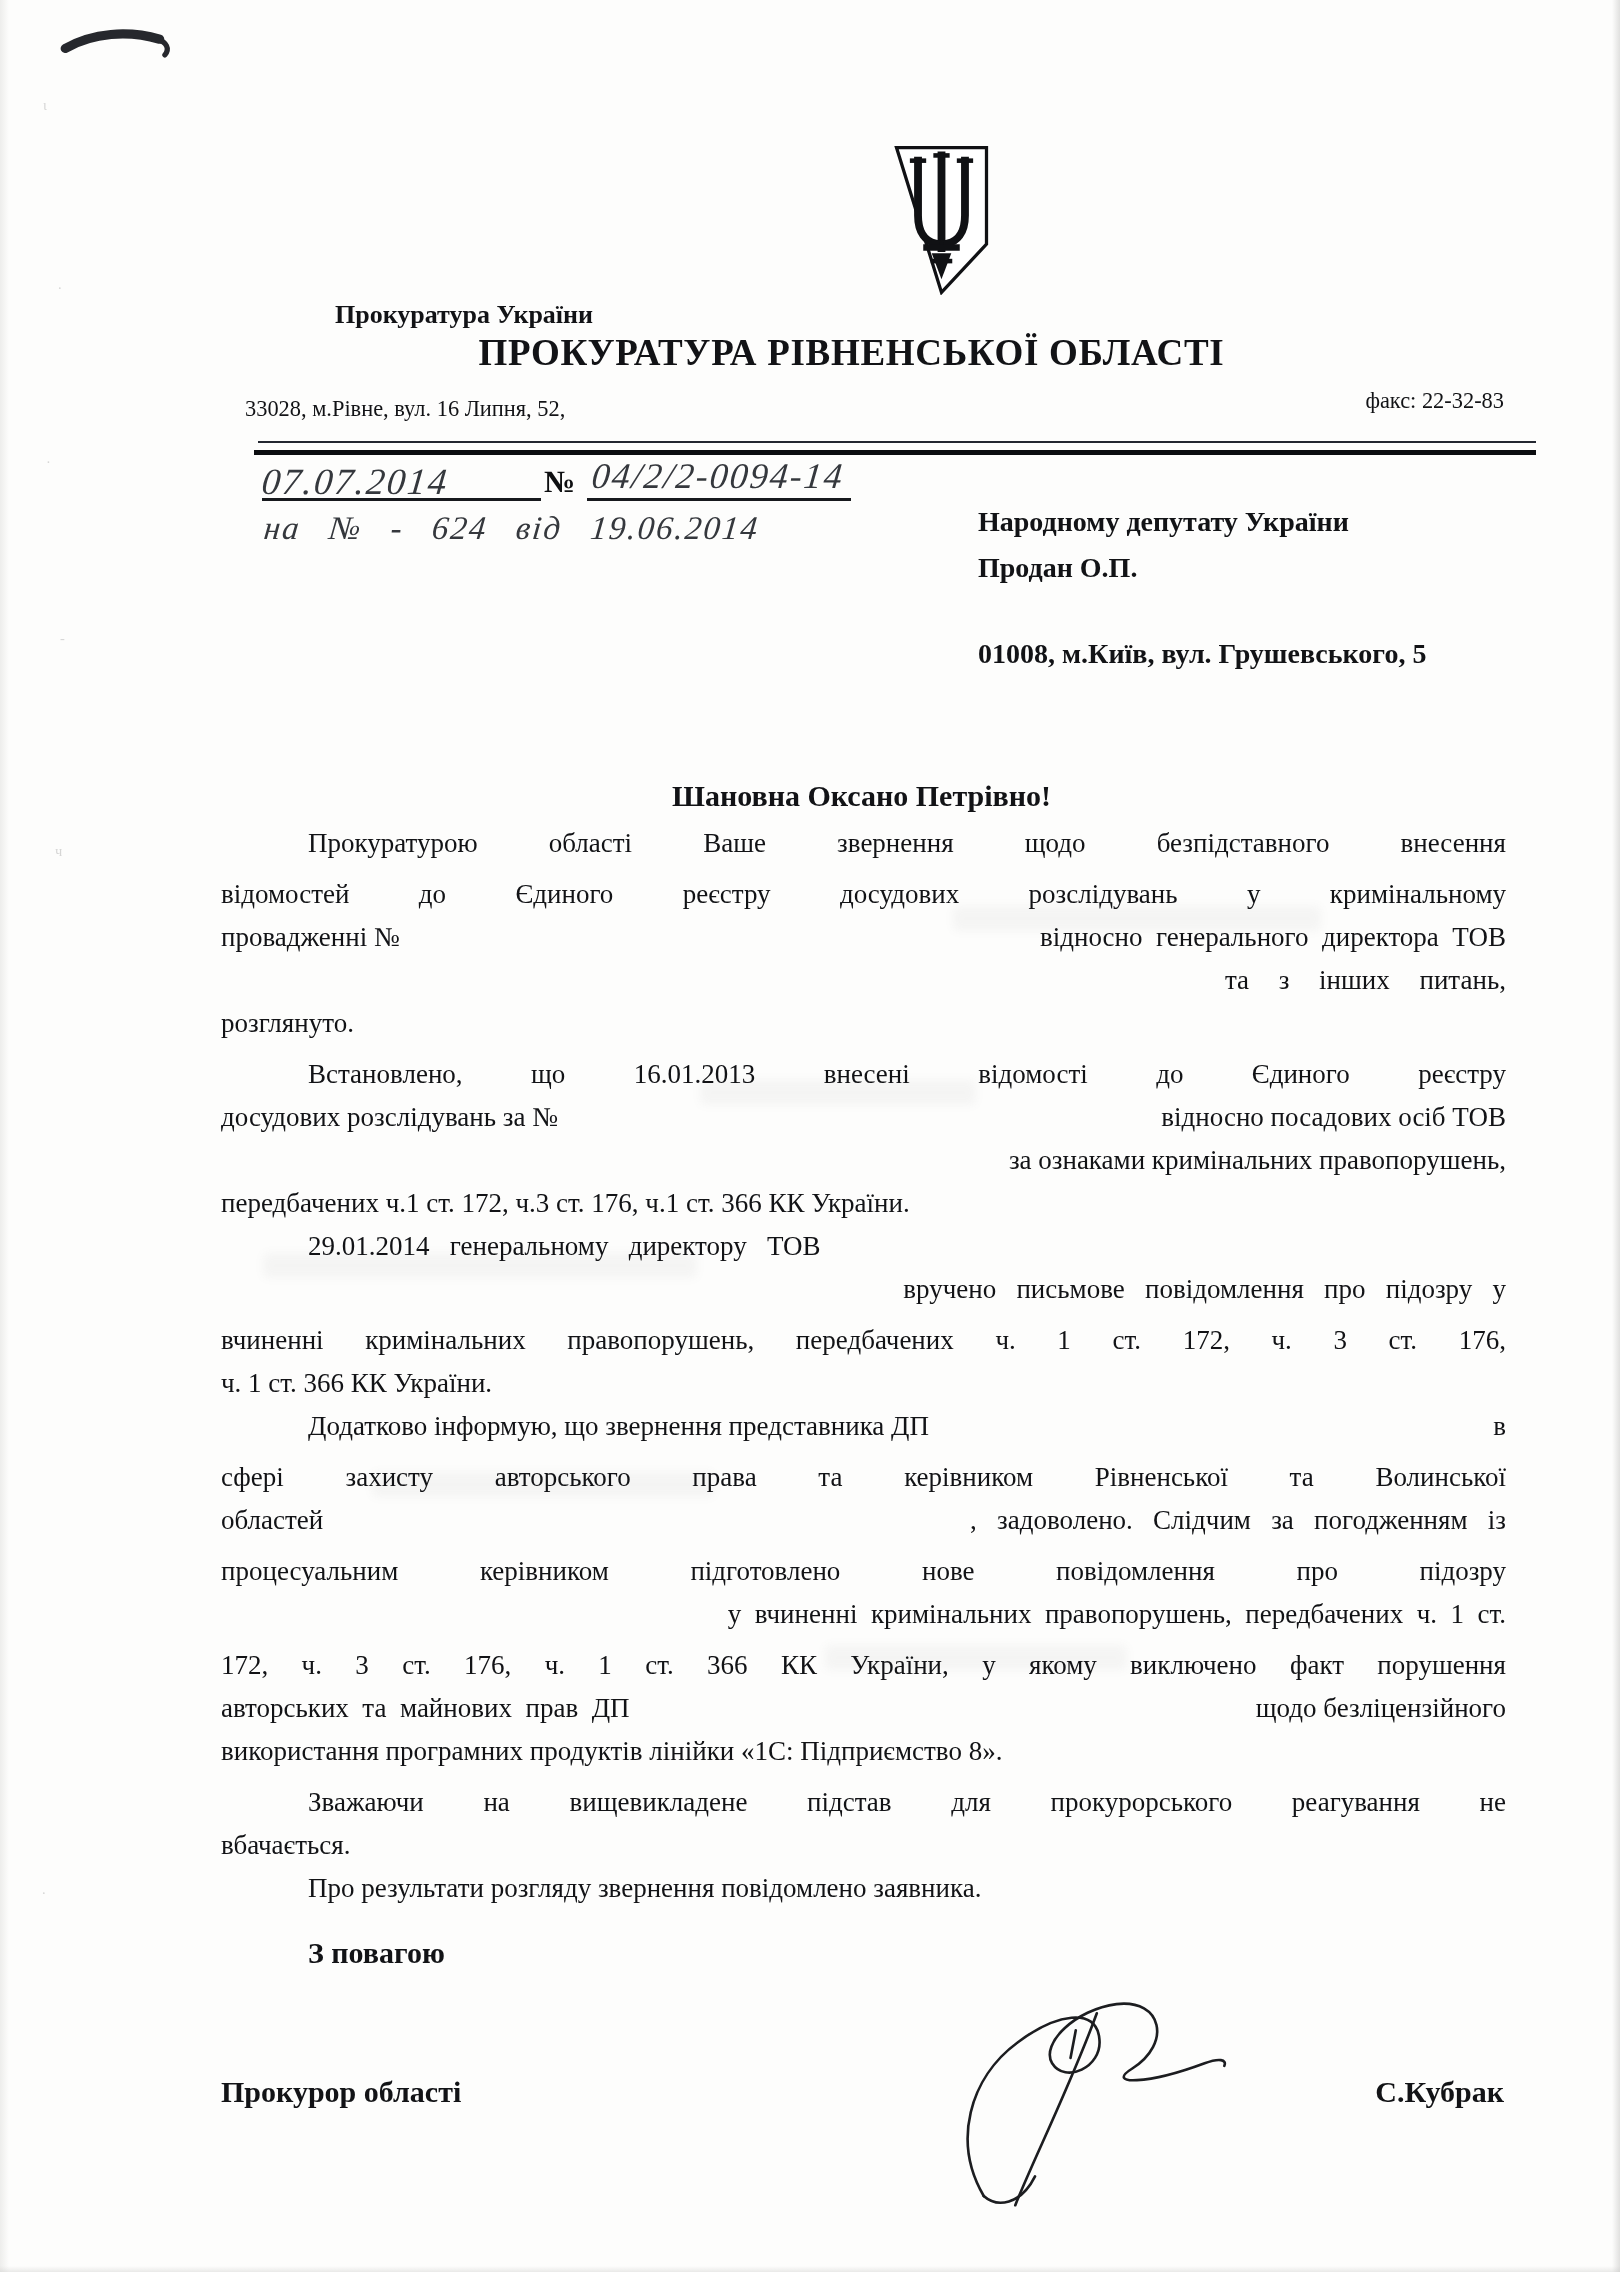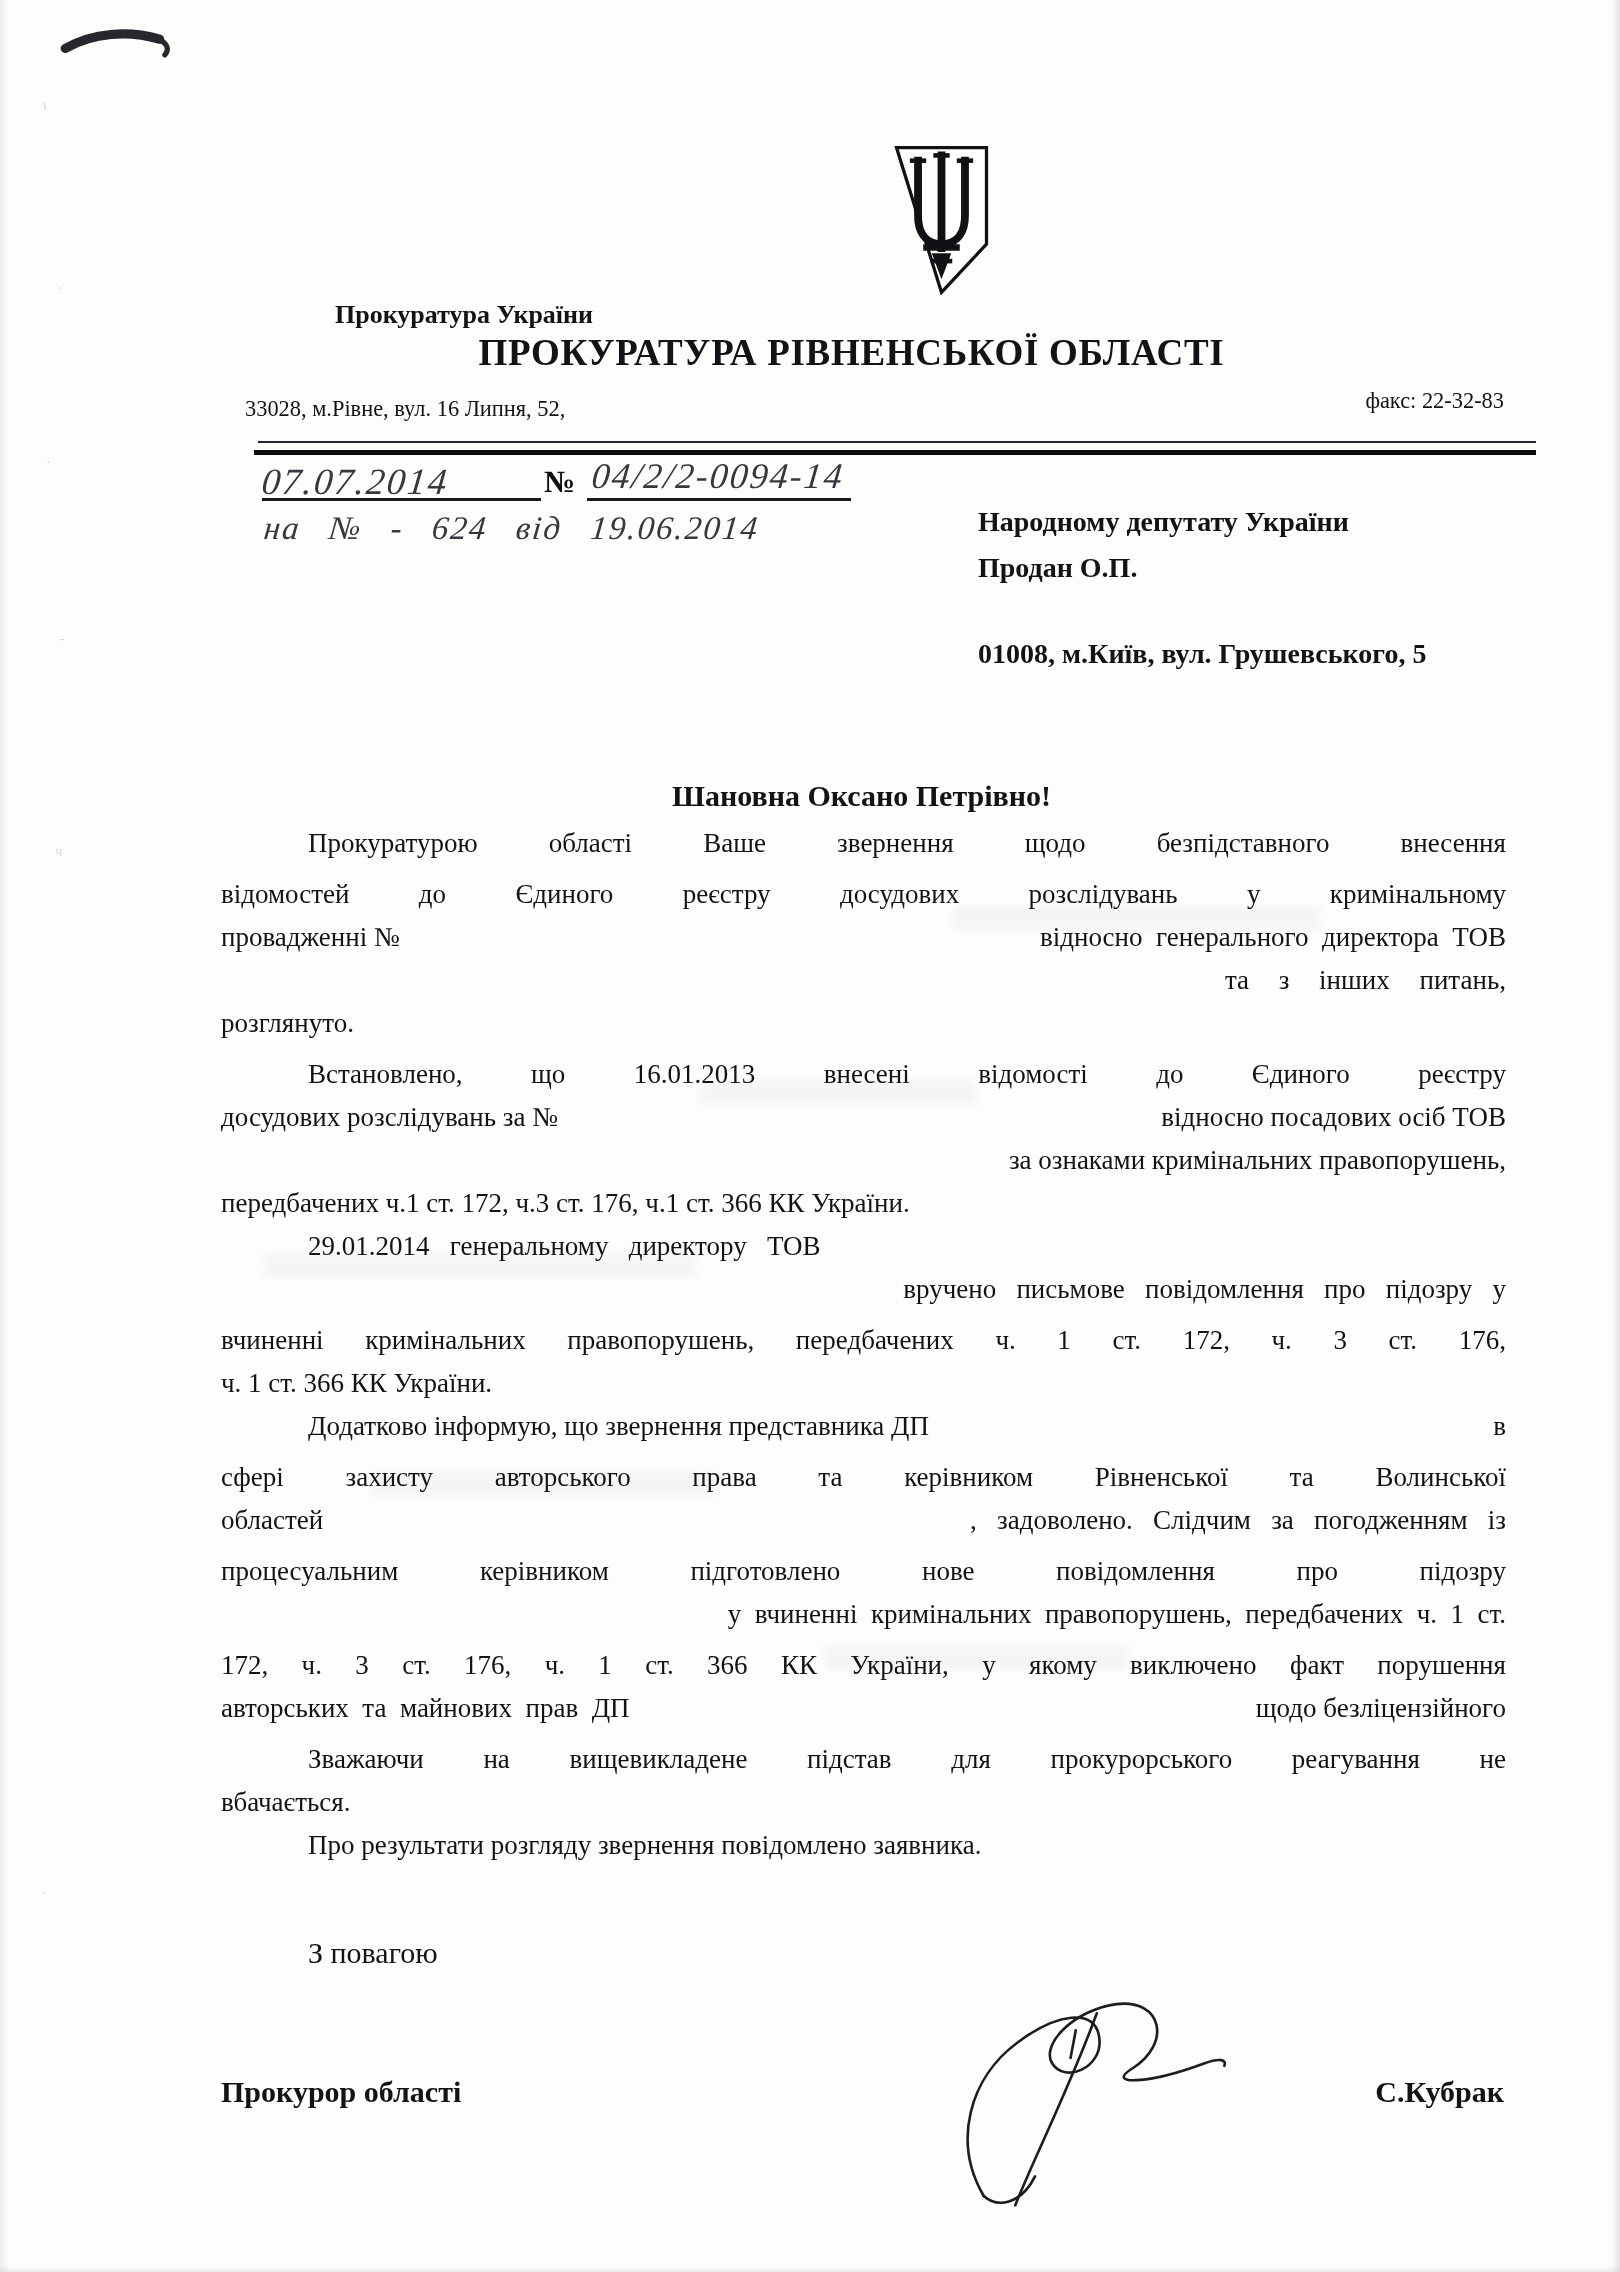--- a/index.html
+++ b/index.html
@@ -47,21 +47,21 @@
     font-weight:bold;font-size:30px;margin-top:48px;}
   
   .body-block{position:absolute;left:221px;top:815px;width:1285px;font-size:27px;}
   .ln{height:43px;line-height:41px;}
   .l-stretch{text-align:justify;text-align-last:justify;margin-top:8px;}
   .l-indent{padding-left:87px;}
   .l-right{text-align:right;}
   .l-split{display:flex;justify-content:space-between;}
   .ws-s{word-spacing:.25em;} .ws-m{word-spacing:.5em;} .ws-l{word-spacing:.85em;}
   
-  .valediction{position:absolute;left:308px;top:1936px;font-weight:normal;font-size:30px;}
+  .valediction{position:absolute;left:308px;top:1936px;font-weight:bold;font-size:30px;}
   .signer-title{position:absolute;left:221px;top:2075px;font-weight:bold;font-size:30px;}
   .signer-name{position:absolute;right:116px;top:2075px;font-weight:bold;font-size:30px;}
   .signature{position:absolute;left:918px;top:1979px;width:355px;height:250px;}
 </style>
 </head>
 <body>
 
 <div class="page">
 
   <svg class="corner-mark" viewBox="0 0 180 62">
@@ -148,20 +148,21 @@
       <span>областей</span>
       <span class="ws-m">, задоволено. Слідчим за погодженням із</span>
     </div>
     <div class="ln l-stretch">процесуальним керівником підготовлено нове повідомлення про підозру</div>
     <div class="ln l-right ws-s">у вчиненні кримінальних правопорушень, передбачених ч. 1 ст.</div>
     <div class="ln l-stretch">172, ч. 3 ст. 176, ч. 1 ст. 366 КК України, у якому виключено факт порушення</div>
     <div class="ln l-split">
       <span class="ws-s">авторських та майнових прав ДП</span>
       <span>щодо безліцензійного</span>
     </div>
+    <div class="ln">використання програмних продуктів лінійки «1С: Підприємство 8».</div>
     <div class="ln l-stretch l-indent">Зважаючи на вищевикладене підстав для прокурорського реагування не</div>
     <div class="ln">вбачається.</div>
     <div class="ln l-indent">Про результати розгляду звернення повідомлено заявника.</div>
   </div>
 
   <div class="valediction">З повагою</div>
   <div class="signer-title">Прокурор області</div>
   <div class="signer-name">С.Кубрак</div>
 
   <svg class="signature" viewBox="0 0 540 380">

